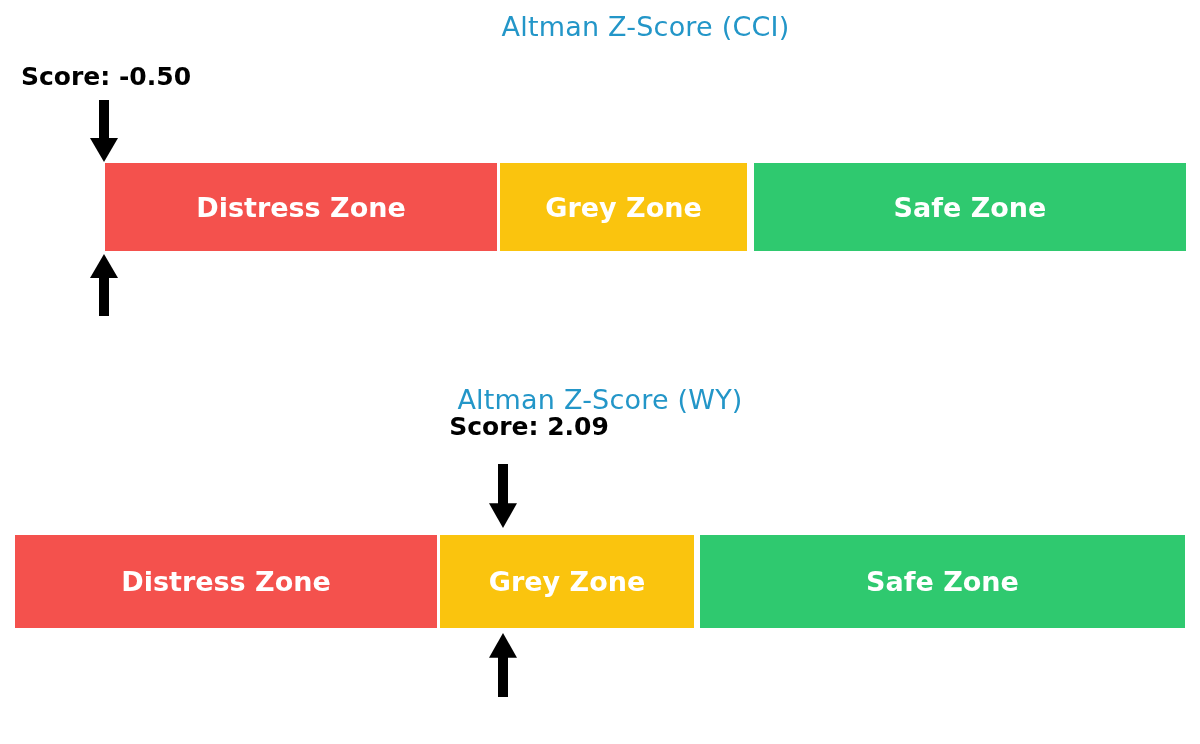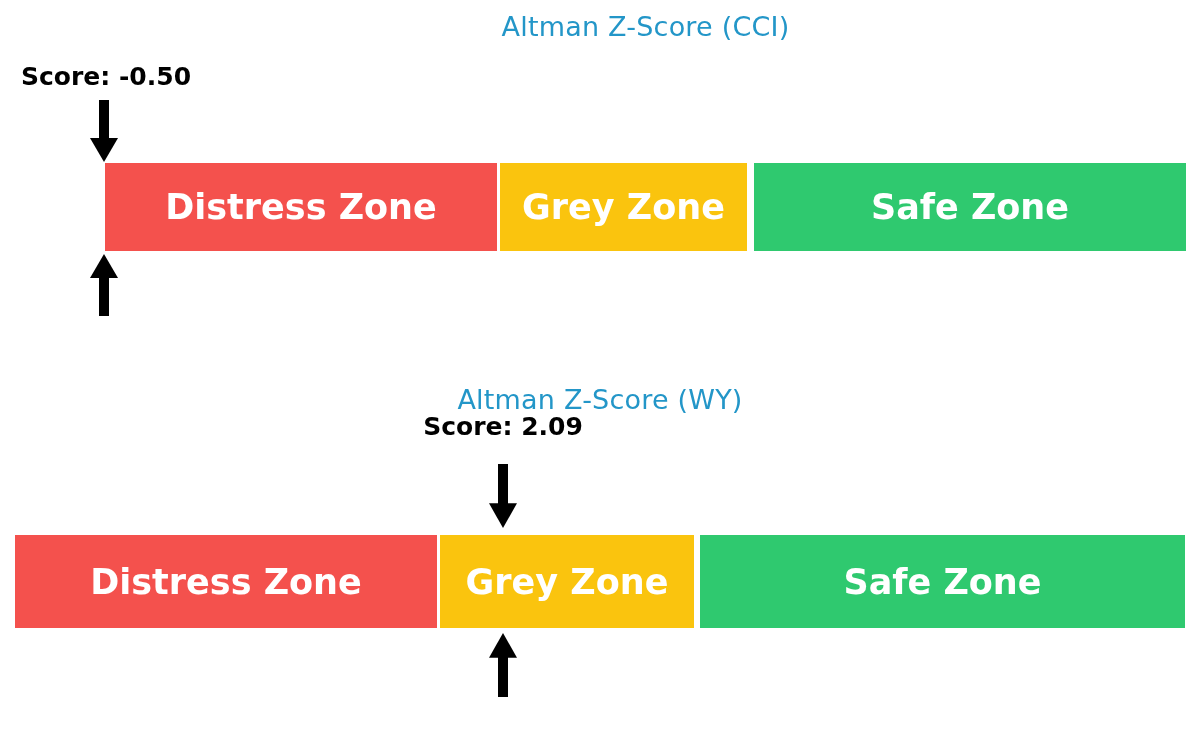--- a/index.html
+++ b/index.html
@@ -38,39 +38,39 @@
     position: absolute;
     height: 88px;
   }
   .zone {
     position: absolute;
     top: 0;
     height: 100%;
     display: flex;
     align-items: center;
     justify-content: center;
-    font-size: 35px;
+    font-size: 27px;
     font-weight: 700;
     color: #FFFFFF;
     white-space: nowrap;
   }
 
   
   .cci .chart-title { left: 105px; top: 11px; width: 1081px; }
   .cci .score-label { left: 106px; top: 62px; }
   .cci .down-arrow  { left: 90px;  top: 100px; height: 62px; }
   .cci .zone-bar    { left: 105px; top: 163px; width: 1081px; height: 88px; }
   .cci .zone-distress { left: 0;     width: 392px; }
   .cci .zone-grey     { left: 395px; width: 247px; }
   .cci .zone-safe     { left: 649px; width: 432px; }
   .cci .up-arrow    { left: 90px;  top: 254px; height: 62px; }
 
   
   .wy .chart-title { left: 15px;  top: 368px; width: 1170px; }
-  .wy .score-label { left: 503px; top: 412px; }
+  .wy .score-label { left: 529px; top: 412px; }
   .wy .down-arrow  { left: 489px; top: 464px; height: 64px; }
   .wy .zone-bar    { left: 15px;  top: 535px; width: 1170px; height: 93px; }
   .wy .zone-distress { left: 0;     width: 422px; }
   .wy .zone-grey     { left: 425px; width: 254px; }
   .wy .zone-safe     { left: 685px; width: 485px; }
   .wy .up-arrow    { left: 489px; top: 633px; height: 64px; }
 </style>
 </head>
 <body>
 

